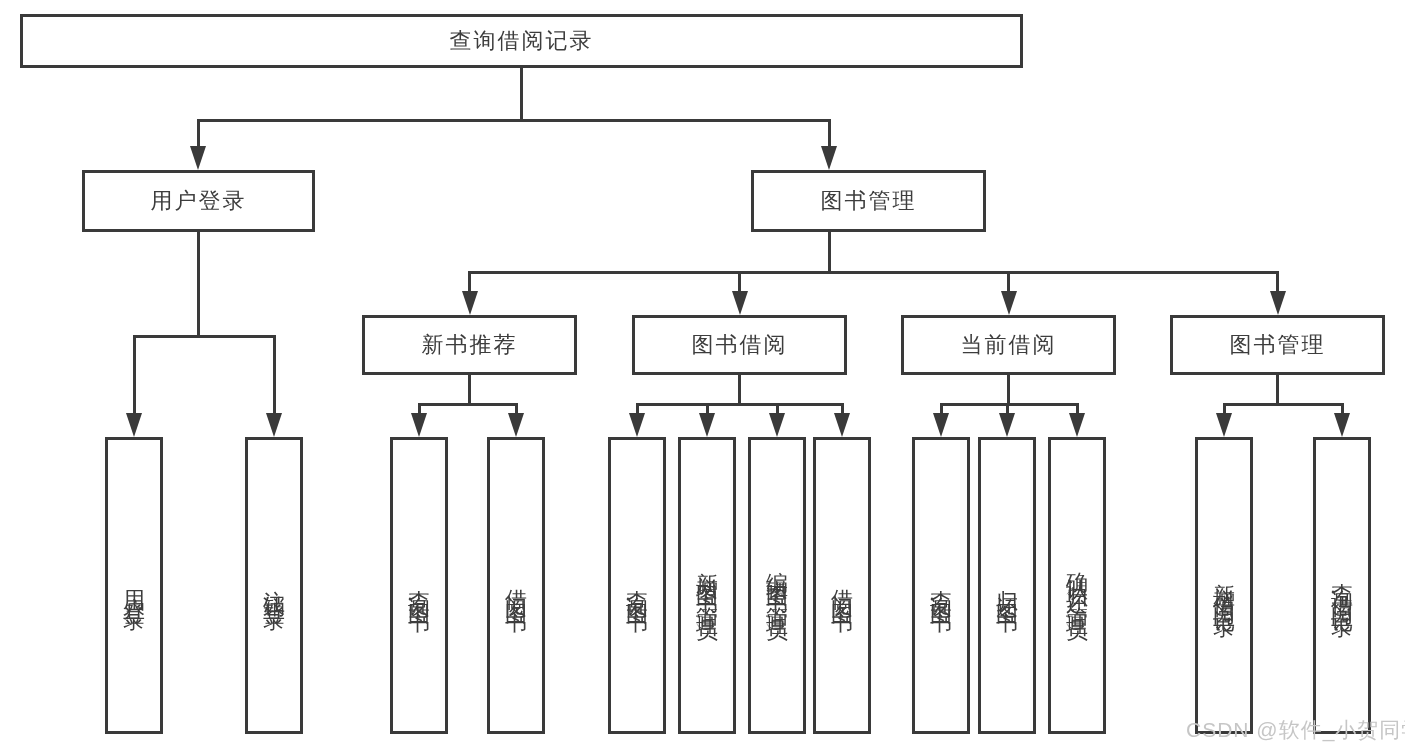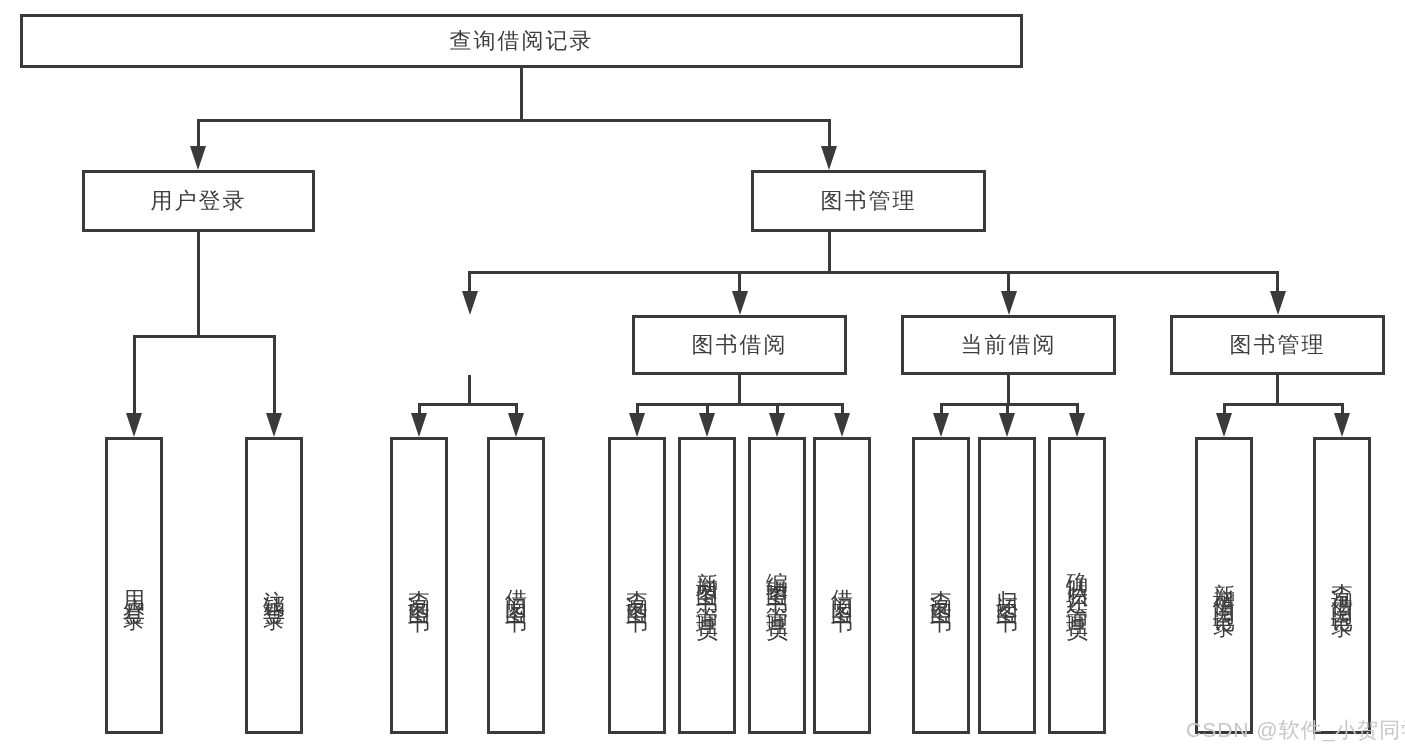--- a/index.html
+++ b/index.html
@@ -57,20 +57,23 @@
     <span class="lbl">查询借阅记录</span>
   </div>
 
   <div class="box h" style="left:82px;top:170px;width:233px;height:62px">
     <span class="lbl">用户登录</span>
   </div>
   <div class="box h" style="left:751px;top:170px;width:235px;height:62px">
     <span class="lbl">图书管理</span>
   </div>
 
+  <div class="box h" style="left:362px;top:315px;width:215px;height:60px">
+    <span class="lbl">新书推荐</span>
+  </div>
   <div class="box h" style="left:901px;top:315px;width:215px;height:60px">
     <span class="lbl">当前借阅</span>
   </div>
   <div class="box h" style="left:632px;top:315px;width:215px;height:60px">
     <span class="lbl">图书借阅</span>
   </div>
   <div class="box h" style="left:1170px;top:315px;width:215px;height:60px">
     <span class="lbl">图书管理</span>
   </div>
 

